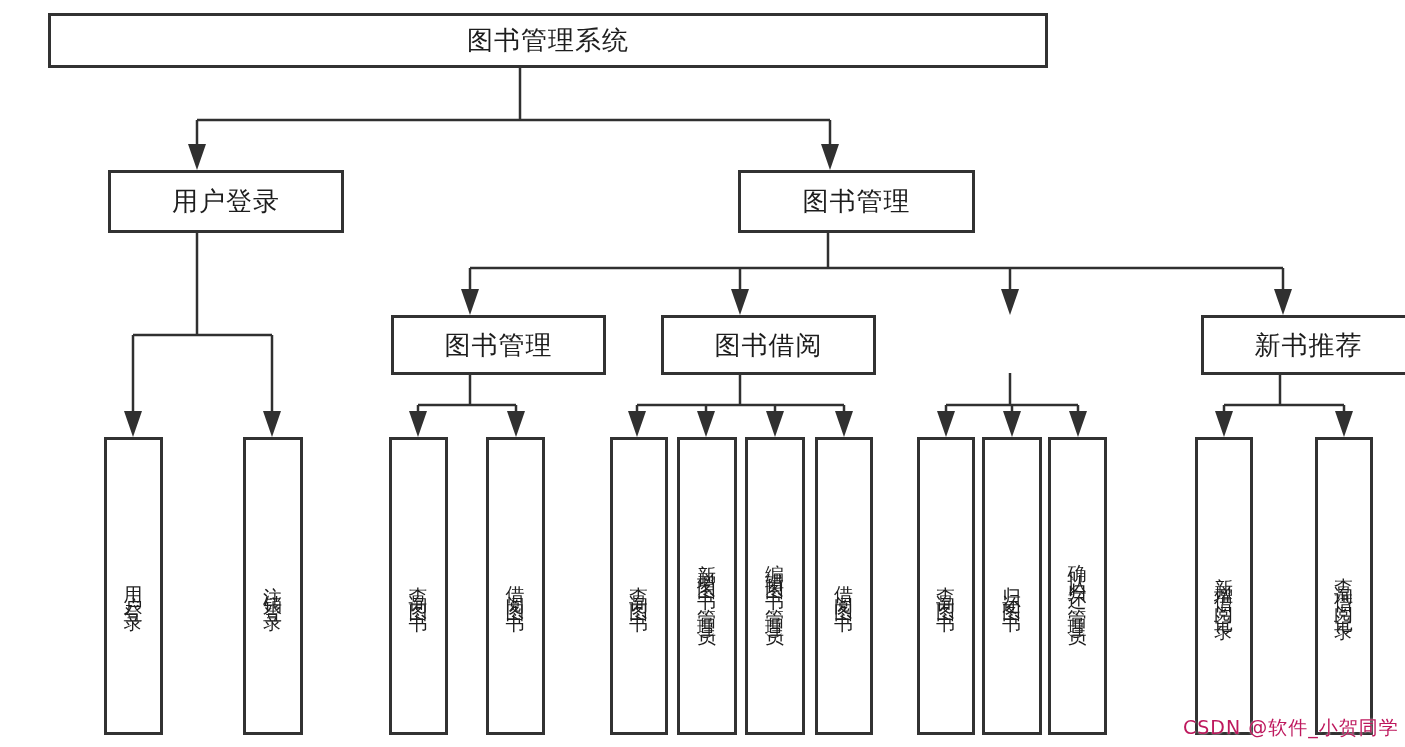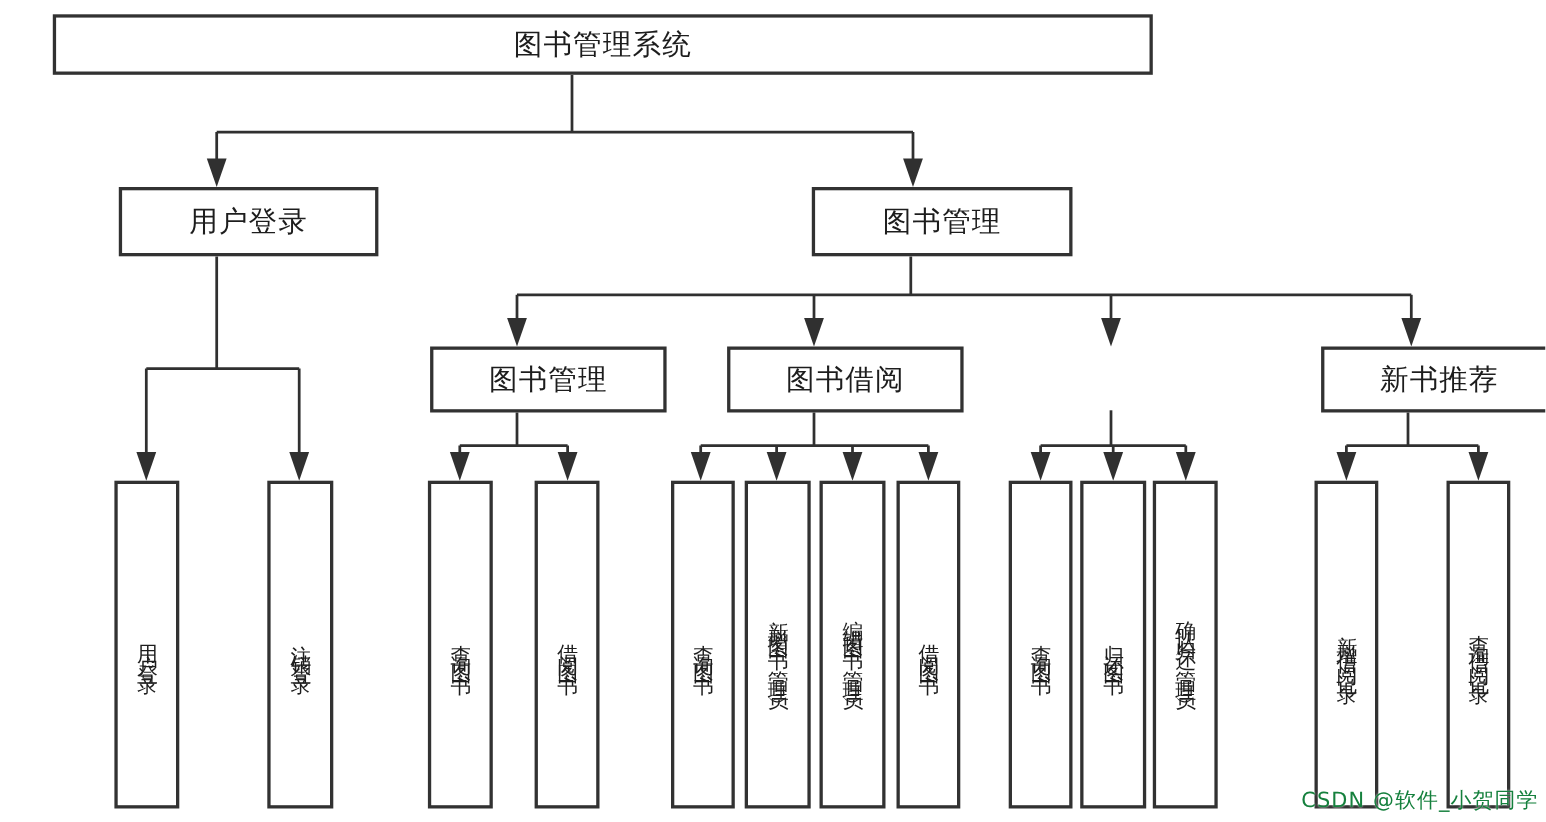--- a/index.html
+++ b/index.html
@@ -37,21 +37,21 @@
     writing-mode:vertical-lr;
     text-orientation:mixed;
     letter-spacing:9px;
     line-height:1;
     padding-top:6px;
   }
   .watermark {
     position:absolute;
     left:1183px; top:715px;
     font-size:19px;
-    color:#15803d;
+    color:#be185d;
     letter-spacing:1px;
     white-space:nowrap;
     text-shadow:0 0 2px #ffffff;
   }
 </style>
 </head>
 <body>
 
 <div class="stage">
 

